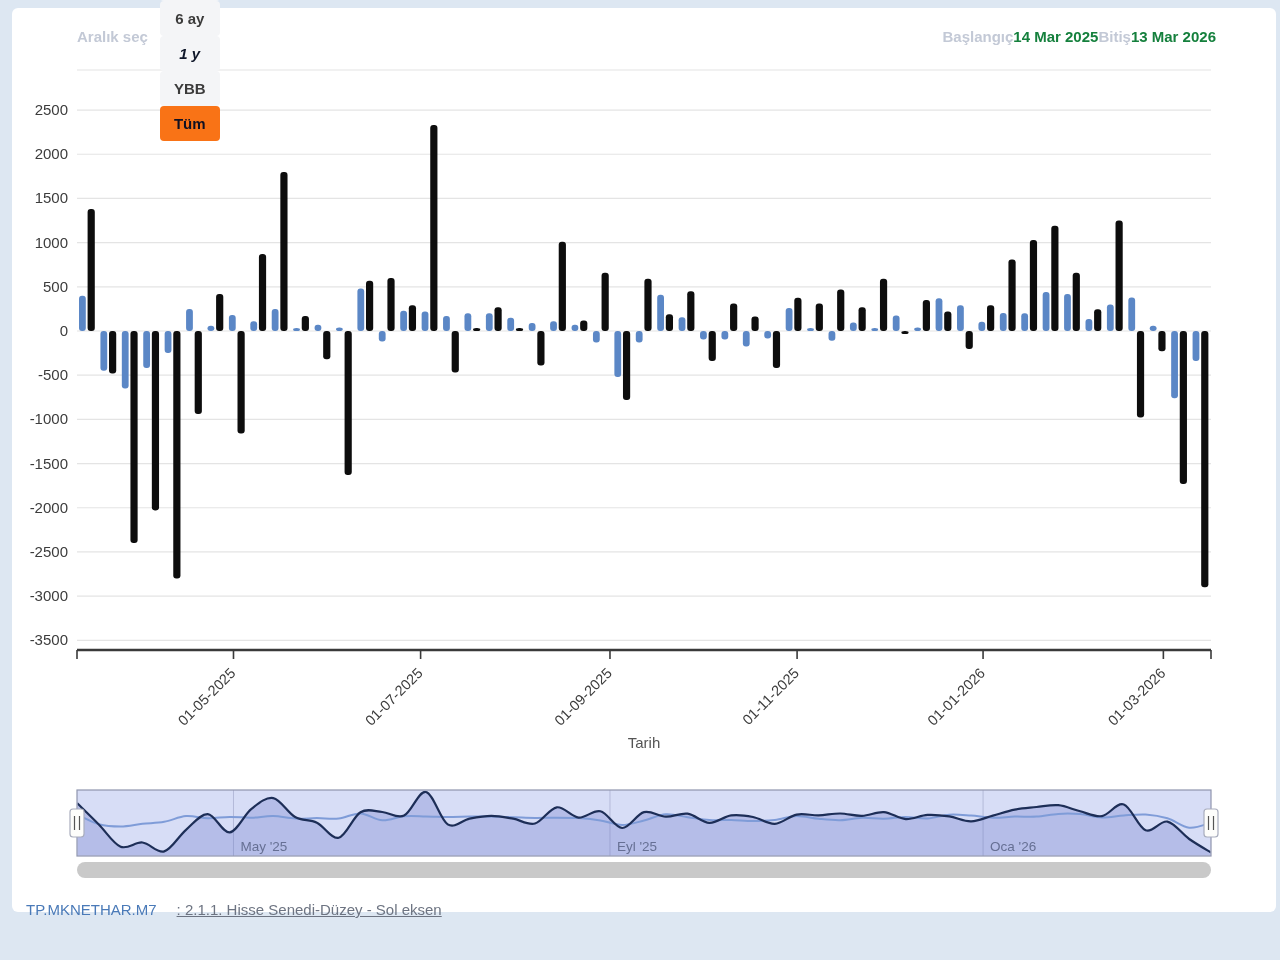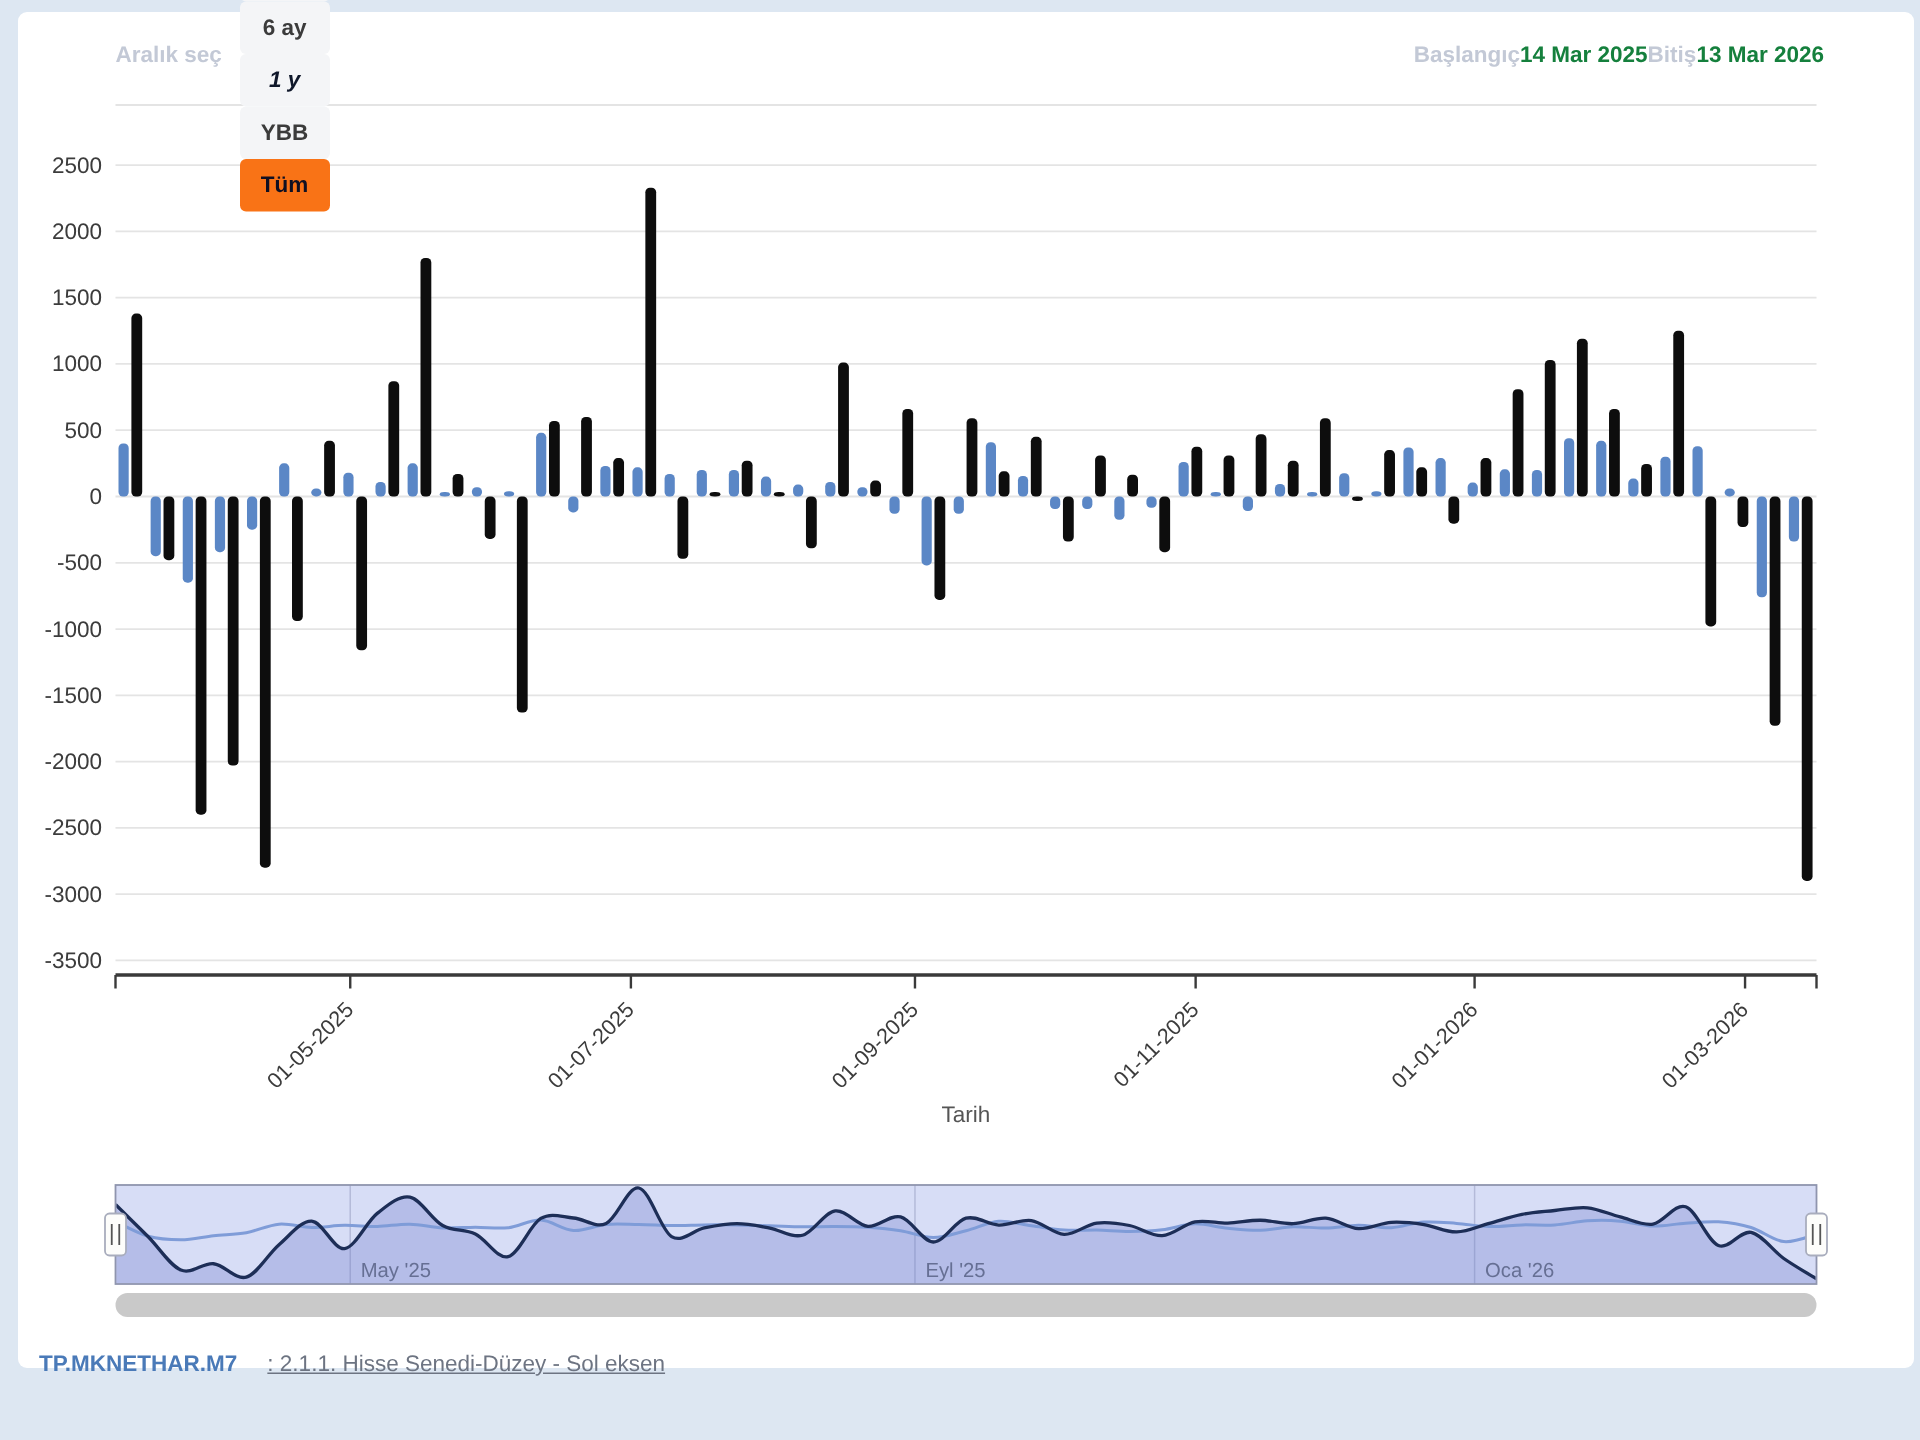--- a/index.html
+++ b/index.html
@@ -10,21 +10,21 @@
   .toolbar-left{display:flex;align-items:center;gap:12px;}
   .muted{color:#c3c9d6;font-weight:700;font-size:15px;}
   .range-buttons{display:flex;flex-direction:column;}
   .btn{border:none;cursor:pointer;padding:9px 14px;border-radius:4px;background:#f4f5f7;color:#3b3b3b;font-weight:600;font-size:15px;font-family:"Liberation Sans",sans-serif;}
   .btn.disabled{color:#0f172a;cursor:default;font-style:italic;}
   .btn.active{background:#f97316;color:#101022;font-weight:700;}
   .toolbar-right{display:flex;align-items:center;}
   .date-value{color:#15803d;font-weight:700;font-size:15px;cursor:pointer;}
   .legend{position:absolute;left:14px;top:893px;font-size:15px;color:#6d7482;line-height:17.5px;z-index:2;}
   .legend-row{white-space:nowrap;cursor:pointer;}
-  .legend-code{font-weight:700;text-align:center;}
+  .legend-code{font-weight:400;text-align:center;}
   .legend-desc{margin-left:20px;text-decoration:underline;}
 </style>
 </head>
 <body>
 
 <div class="page">
   <div class="card">
 
     <div class="toolbar">
       <div class="toolbar-left">

